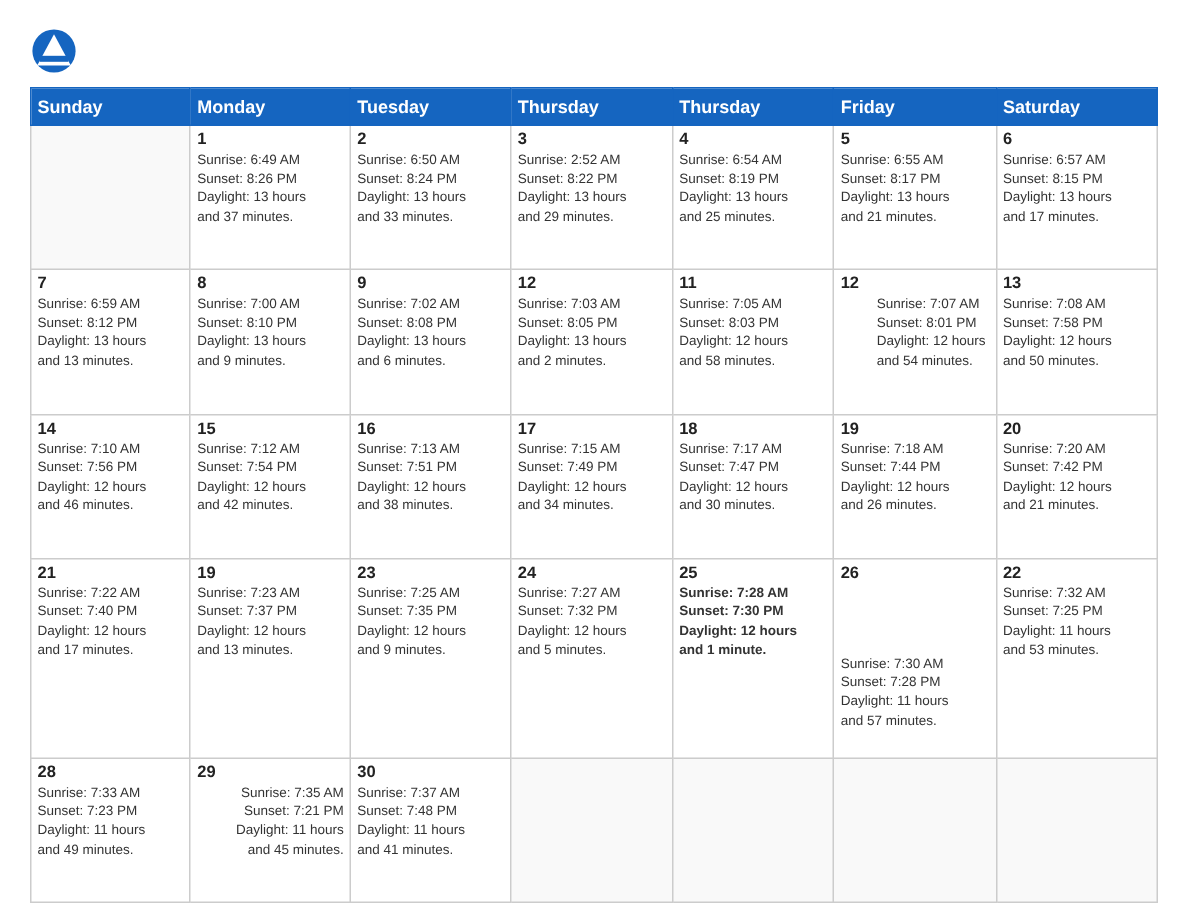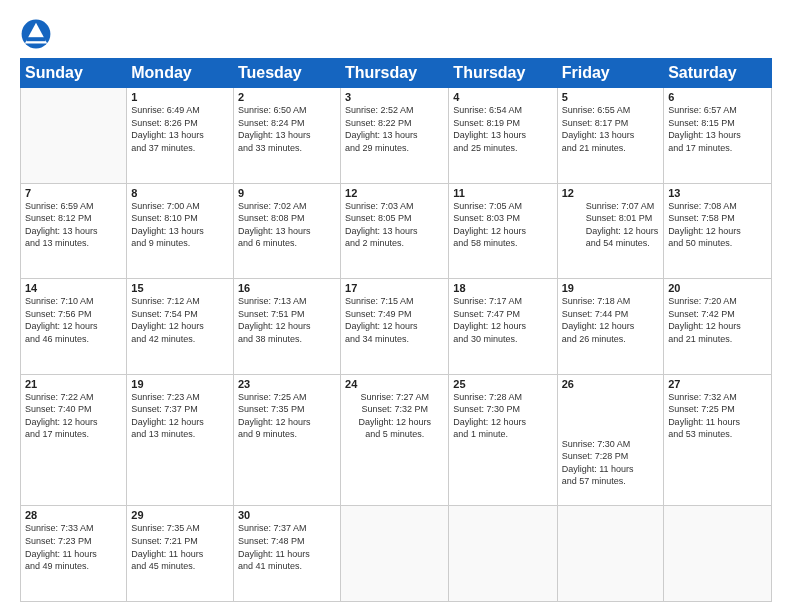--- a/index.html
+++ b/index.html
@@ -57,21 +57,21 @@
       color: #444;
     }
     .calendar-table {
       width: 100%;
       border-collapse: collapse;
       flex: 1;
     }
     .calendar-table th {
       background-color: #1565C0;
       color: #fff;
-      font-size: 16px;
+      font-size: 12px;
       font-weight: bold;
       padding: 5px 4px;
       text-align: left;
       border: 1px solid #1565C0;
     }
     .calendar-table td {
       border: 1px solid #ccc;
       vertical-align: top;
       padding: 3px 4px;
       font-size: 9.5px;
@@ -296,58 +296,58 @@
           </td>
           <td>
             <span class="day-number">23</span>
             <div class="day-info" style="white-space: pre-line;">Sunrise: 7:25 AM
 Sunset: 7:35 PM
 Daylight: 12 hours
 and 9 minutes.</div>
           </td>
           <td>
             <span class="day-number">24</span>
-            <div class="day-info" style="white-space: pre-line; text-align: center;">Sunrise: 7:27 AM
+            <div class="day-info" style="white-space: pre-line;">Sunrise: 7:27 AM
 Sunset: 7:32 PM
 Daylight: 12 hours
 and 5 minutes.</div>
           </td>
           <td>
             <span class="day-number">25</span>
-            <div class="day-info" style="white-space: pre-line;">Sunrise: 7:28 AM
+            <div class="day-info" style="white-space: pre-line; font-weight: bold;">Sunrise: 7:28 AM
 Sunset: 7:30 PM
 Daylight: 12 hours
 and 1 minute.</div>
           </td>
           <td>
             <span class="day-number">26</span>
             <div class="day-info" style="white-space: pre-line; margin-top: 48px;">Sunrise: 7:30 AM
 Sunset: 7:28 PM
 Daylight: 11 hours
 and 57 minutes.</div>
           </td>
           <td>
-            <span class="day-number">27</span>
+            <span class="day-number">22</span>
             <div class="day-info" style="white-space: pre-line;">Sunrise: 7:32 AM
 Sunset: 7:25 PM
 Daylight: 11 hours
 and 53 minutes.</div>
           </td>
         </tr>
         <tr>
           <td>
             <span class="day-number">28</span>
             <div class="day-info" style="white-space: pre-line;">Sunrise: 7:33 AM
 Sunset: 7:23 PM
 Daylight: 11 hours
 and 49 minutes.</div>
           </td>
           <td>
             <span class="day-number">29</span>
-            <div class="day-info" style="white-space: pre-line;">Sunrise: 7:35 AM
+            <div class="day-info" style="white-space: pre-line; text-align: right;">Sunrise: 7:35 AM
 Sunset: 7:21 PM
 Daylight: 11 hours
 and 45 minutes.</div>
           </td>
           <td>
             <span class="day-number">30</span>
             <div class="day-info" style="white-space: pre-line;">Sunrise: 7:37 AM
 Sunset: 7:48 PM
 Daylight: 11 hours
 and 41 minutes.</div>

